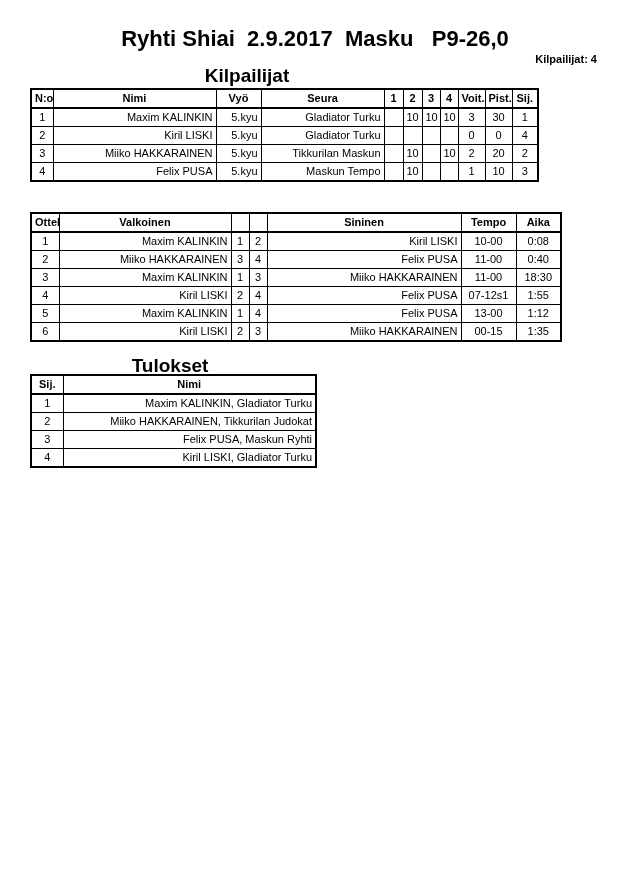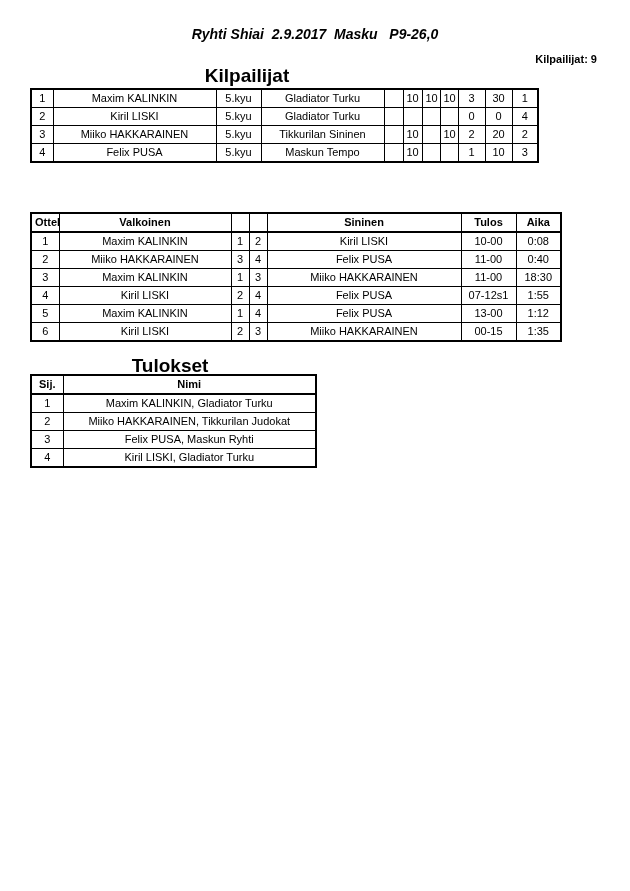--- a/index.html
+++ b/index.html
@@ -2,21 +2,21 @@
 <html><head>
 <meta charset="utf-8">
 <style>
   html,body { margin:0; padding:0; background:#fff; }
   .page {
     position:relative; width:630px; height:891px; background:#ffffff;
     font-family:"Liberation Sans", sans-serif; color:#000;
   }
   .title {
     position:absolute; top:26px; left:0; width:100%;
-    text-align:center; font-size:14px; font-weight:bold; white-space:pre;font-style:italic;
+    text-align:center; font-size:22px; font-weight:bold; white-space:pre;
   }
   .count {
     position:absolute; top:53px; right:33px;
     font-size:11px; font-weight:bold;
   }
   .section-heading {
     position:absolute; transform:translateX(-50%);
     font-size:19px; font-weight:bold; white-space:nowrap;
   }
   .h1 { top:65px;  left:247px; }
@@ -31,47 +31,60 @@
     border:1px solid #000; font-size:11px; line-height:1;
     padding:0 3px; white-space:nowrap; overflow:hidden; height:17px;
     font-weight:normal; vertical-align:middle;
   }
   table.t tr.hdr th { border-bottom:2px solid #000; font-weight:bold; text-align:center; }
   .t1 { left:30px; top:88px;  width:507px; }
   .t2 { left:30px; top:212px; width:530px; }
   .t3 { left:30px; top:374px; width:285px; }
   .t3 th, .t3 td { height:15px; }
   .c { text-align:center; }
-  .l { text-align:center; }
+  .l { text-align:right; }
 </style>
 </head>
 <body>
 
 <div class="page">
 
   <div class="title">Ryhti Shiai  2.9.2017  Masku   P9-26,0</div>
-  <div class="count">Kilpailijat: 9</div>
+  <div class="count">Kilpailijat: 4</div>
 
   <div class="section-heading h1">Kilpailijat</div>
 
   <table class="t t1">
     <colgroup>
       <col style="width:22px">
         <col style="width:163px">
         <col style="width:45px">
         <col style="width:123px">
       <col style="width:19px">
         <col style="width:19px">
         <col style="width:18px">
         <col style="width:18px">
       <col style="width:27px">
         <col style="width:27px">
         <col style="width:26px">
     </colgroup>
     <tbody>
+        <tr class="hdr">
+      <th>N:o</th>
+      <th>Nimi</th>
+      <th class="l">Vyö</th>
+      <th>Seura</th>
+      <th>1</th>
+      <th>2</th>
+      <th>3</th>
+      <th>4</th>
+      <th>Voit.</th>
+      <th>Pist.</th>
+      <th>Sij.</th>
+    </tr>
     <tr>
       <td class="c">1</td>
       <td class="l">Maxim KALINKIN</td>
       <td class="l">5.kyu</td>
       <td class="l">Gladiator Turku</td>
       <td class="c"></td>
       <td class="c">10</td>
       <td class="c">10</td>
       <td class="c">10</td>
       <td class="c">3</td>
@@ -88,21 +101,21 @@
       <td class="c"></td>
       <td class="c"></td>
       <td class="c">0</td>
       <td class="c">0</td>
       <td class="c">4</td>
     </tr>
     <tr>
       <td class="c">3</td>
       <td class="l">Miiko HAKKARAINEN</td>
       <td class="l">5.kyu</td>
-      <td class="l">Tikkurilan Sininen</td>
+      <td class="l">Tikkurilan Maskun</td>
       <td class="c"></td>
       <td class="c">10</td>
       <td class="c"></td>
       <td class="c">10</td>
       <td class="c">2</td>
       <td class="c">20</td>
       <td class="c">2</td>
     </tr>
     <tr>
       <td class="c">4</td>
@@ -132,21 +145,21 @@
         <col style="width:55px">
         <col style="width:45px">
     </colgroup>
     <tbody>
         <tr class="hdr">
       <th>Ottelu</th>
       <th>Valkoinen</th>
       <th></th>
       <th></th>
       <th>Sininen</th>
-      <th>Tulos</th>
+      <th>Tempo</th>
       <th>Aika</th>
     </tr>
     <tr>
       <td class="c">1</td>
       <td class="l">Maxim KALINKIN</td>
       <td class="c">1</td>
       <td class="c">2</td>
       <td class="l">Kiril LISKI</td>
       <td class="c">10-00</td>
       <td class="c">0:08</td>

